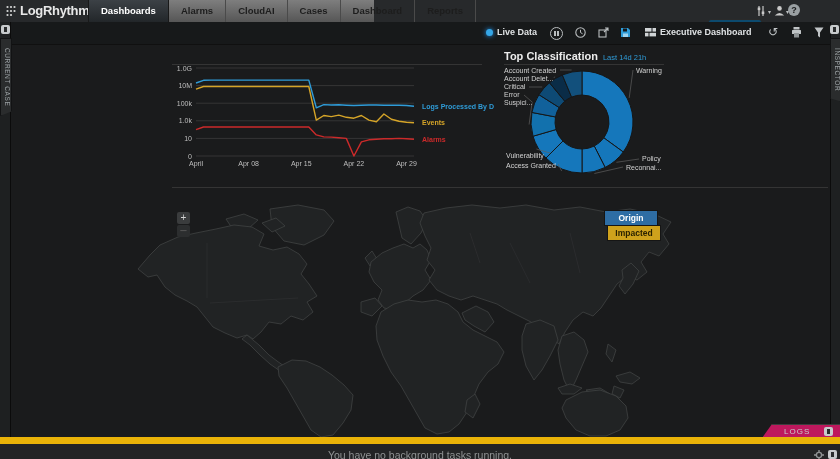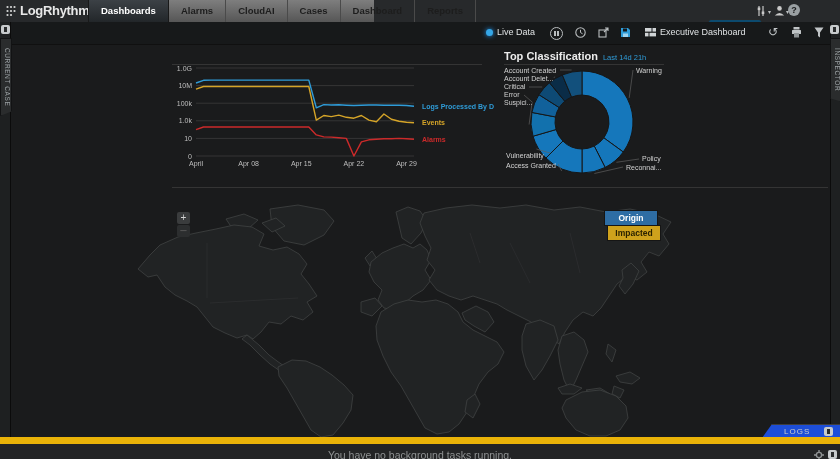--- a/index.html
+++ b/index.html
@@ -13,21 +13,21 @@
   #logo{left:6px;top:3px;display:flex;align-items:center;gap:4px;color:#e8e8e8;font-weight:bold;font-size:13px;letter-spacing:-0.3px;}
   #tabstrip{left:88px;top:0;width:286px;height:22px;background:linear-gradient(#7e7e7e,#565656);display:flex;}
   .tab{height:22px;line-height:22px;padding:0 12px;font-size:9.5px;font-weight:bold;color:#1d1d1d;border-right:1px solid #4a4a4a;cursor:default;}
   .tab.active{background:linear-gradient(#3c4146,#202427);color:#fff;height:24px;border-right:1px solid #191919;border-left:1px solid #191919;}
   #search{left:708px;top:4px;width:44px;height:13px;background:#0c4a6e;border:1px solid #2a2a2a;border-radius:3px;color:#a9a9a9;font-size:8px;padding:0 4px;outline:none;font-family:"Liberation Sans",sans-serif;margin-top:15px;}
   .caret{color:#b9bdbf;font-size:6px;}
   #help-btn{left:788px;top:4px;width:12px;height:12px;border-radius:50%;background:#9aa0a3;color:#17181a;font-size:9px;font-weight:bold;text-align:center;line-height:13px;}
 
   
   #toolbar{left:0;top:22px;width:840px;height:22px;background:#17191a;border-bottom:1px solid #101010;}
-  .tbtxt{color:#dfe2e4;font-size:9px;font-weight:normal;}
+  .tbtxt{color:#dfe2e4;font-size:9px;font-weight:bold;}
   #live-dot{left:486px;top:29px;width:7px;height:7px;border-radius:50%;background:#35a7e8;box-shadow:0 0 5px #2196f3;}
   #pause-btn{left:550px;top:27px;width:11px;height:11px;border:1px solid #b9bdbf;border-radius:50%;display:flex;align-items:center;justify-content:center;gap:1.5px;}
   #pause-btn i{display:block;width:1.5px;height:5px;background:#b9bdbf;}
 
   
   .strip{top:22px;width:10px;height:415px;background:#1e2021;}
   .sidetab{width:10px;background:#2a2c2d;border:1px solid #121314;color:#9aa0a3;font-size:6.5px;letter-spacing:0.6px;
            writing-mode:vertical-rl;text-align:center;overflow:hidden;}
   .sqicon{width:9px;height:9px;background:#c7cacc;border-radius:2px;display:flex;align-items:center;justify-content:center;}
   .sqicon i{display:block;width:3px;height:5px;background:#2a2c2d;}
@@ -35,21 +35,21 @@
   
   .sec-title{color:#ececec;font-size:11px;font-weight:bold;}
   .sec-sub{color:#2f9cd8;font-size:7.5px;margin-left:5px;font-weight:normal;}
   .divider{height:1px;background:#343434;}
 
   
   .zoombtn{width:13px;height:12px;text-align:center;line-height:12px;font-size:10px;border-radius:2px;}
   .legend-btn{width:52px;height:14px;text-align:center;line-height:14px;font-size:8.5px;font-weight:bold;border:1px solid #151515;}
 
   
-  #logs-tab{left:762px;top:424px;width:78px;height:13px;background:#1d4ed8;border-top:1px solid #3e3e3e;
+  #logs-tab{left:762px;top:424px;width:78px;height:13px;background:#be185d;border-top:1px solid #3e3e3e;
             clip-path:polygon(10px 0,100% 0,100% 100%,0 100%);display:flex;align-items:center;}
   #statusbar{left:0;top:437px;width:840px;height:22px;background:#232425;border-top:7px solid #eab308;}
   #status-text{width:840px;text-align:center;line-height:22px;color:#8f9293;font-size:10.5px;}
   svg{display:block;}
 </style>
 </head>
 <body>
 
 <div id="app">
 

